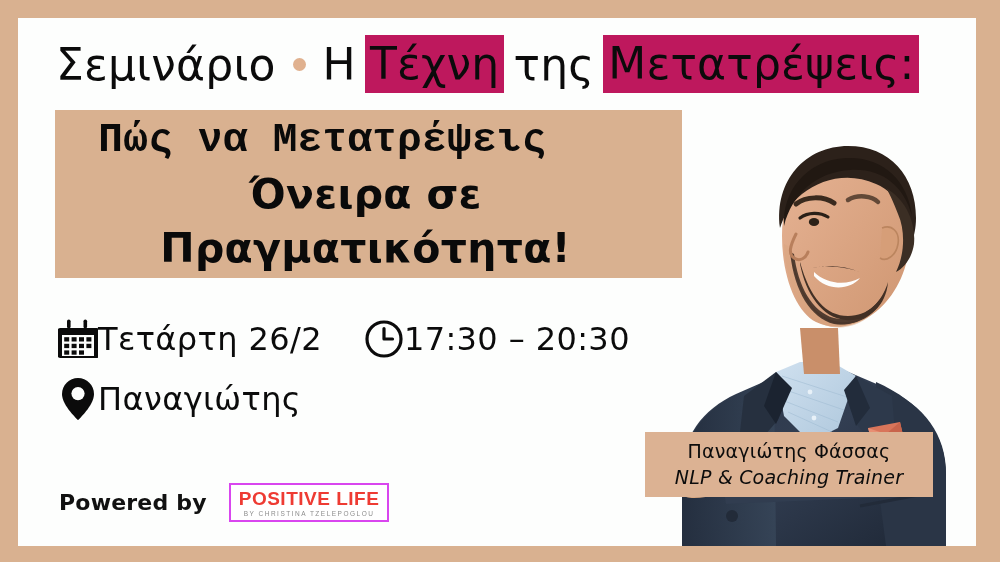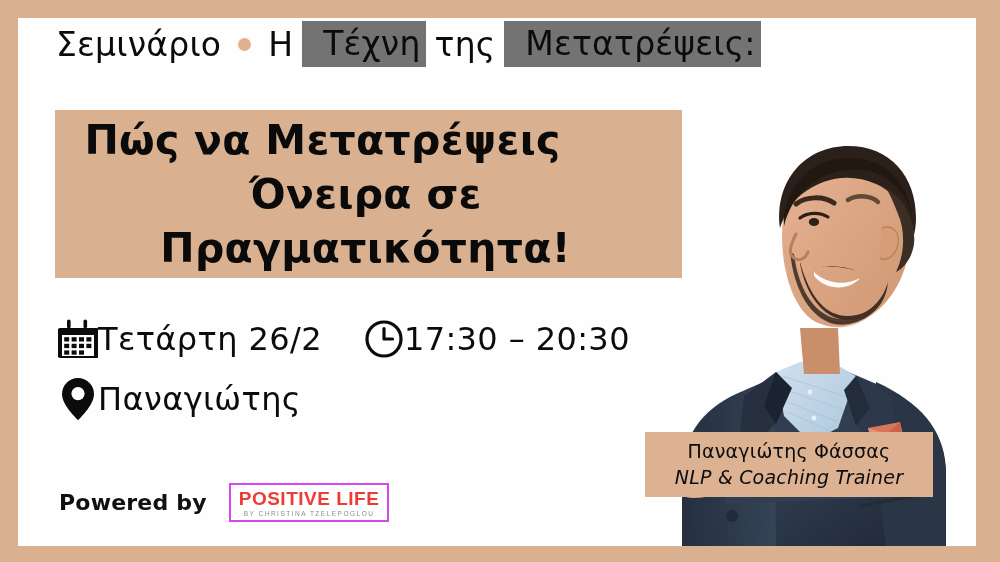--- a/index.html
+++ b/index.html
@@ -25,41 +25,41 @@
     right: 24px;
     bottom: 16px;
     background: #fdfefd;
     overflow: hidden;
   }
 
   
   .header-line {
     position: absolute;
     left: 38px;
-    top: 3px;
+    top: 17px;
     display: flex;
     align-items: center;
     white-space: nowrap;
     font-family: "DejaVu Sans", sans-serif;
-    font-size: 33px;
+    font-size: 44px;
     letter-spacing: 0.2px;
     color: #0b0b0b;
   }
   .header-line .seg { padding: 2px 0; }
   .bullet-dot {
     width: 13px;
     height: 13px;
     border-radius: 50%;
     background: #e0b18f;
     margin: 0 17px;
     flex: none;
   }
   .hl {
-    background: #737373;
-    padding: 3px 5px 4px 21px;
+    background: #be185d;
+    padding: 3px 5px 4px 5px;
   }
   .gap { display: inline-block; width: 9px; }
 
   
   .title-box {
     position: absolute;
     left: 37px;
     top: 92px;
     width: 627px;
     height: 168px;
@@ -76,21 +76,21 @@
     justify-content: center;
     align-items: center;
     font-family: "DejaVu Sans", sans-serif;
     font-weight: bold;
     font-size: 41px;
     line-height: 1.32;
     color: #0a0a0a;
     letter-spacing: 0.3px;
     text-align: center;
   }
-  .title-text .l1 { margin-left: -92px; }
+  .title-text .l1 { margin-left: -92px; font-family: Liberation Mono, monospace; }
   .title-text .l2 { margin-left: -6px; }
 
   
   .info-rows {
     position: absolute;
     left: 40px;
     top: 300px;
   }
   .info-row {
     display: flex;

